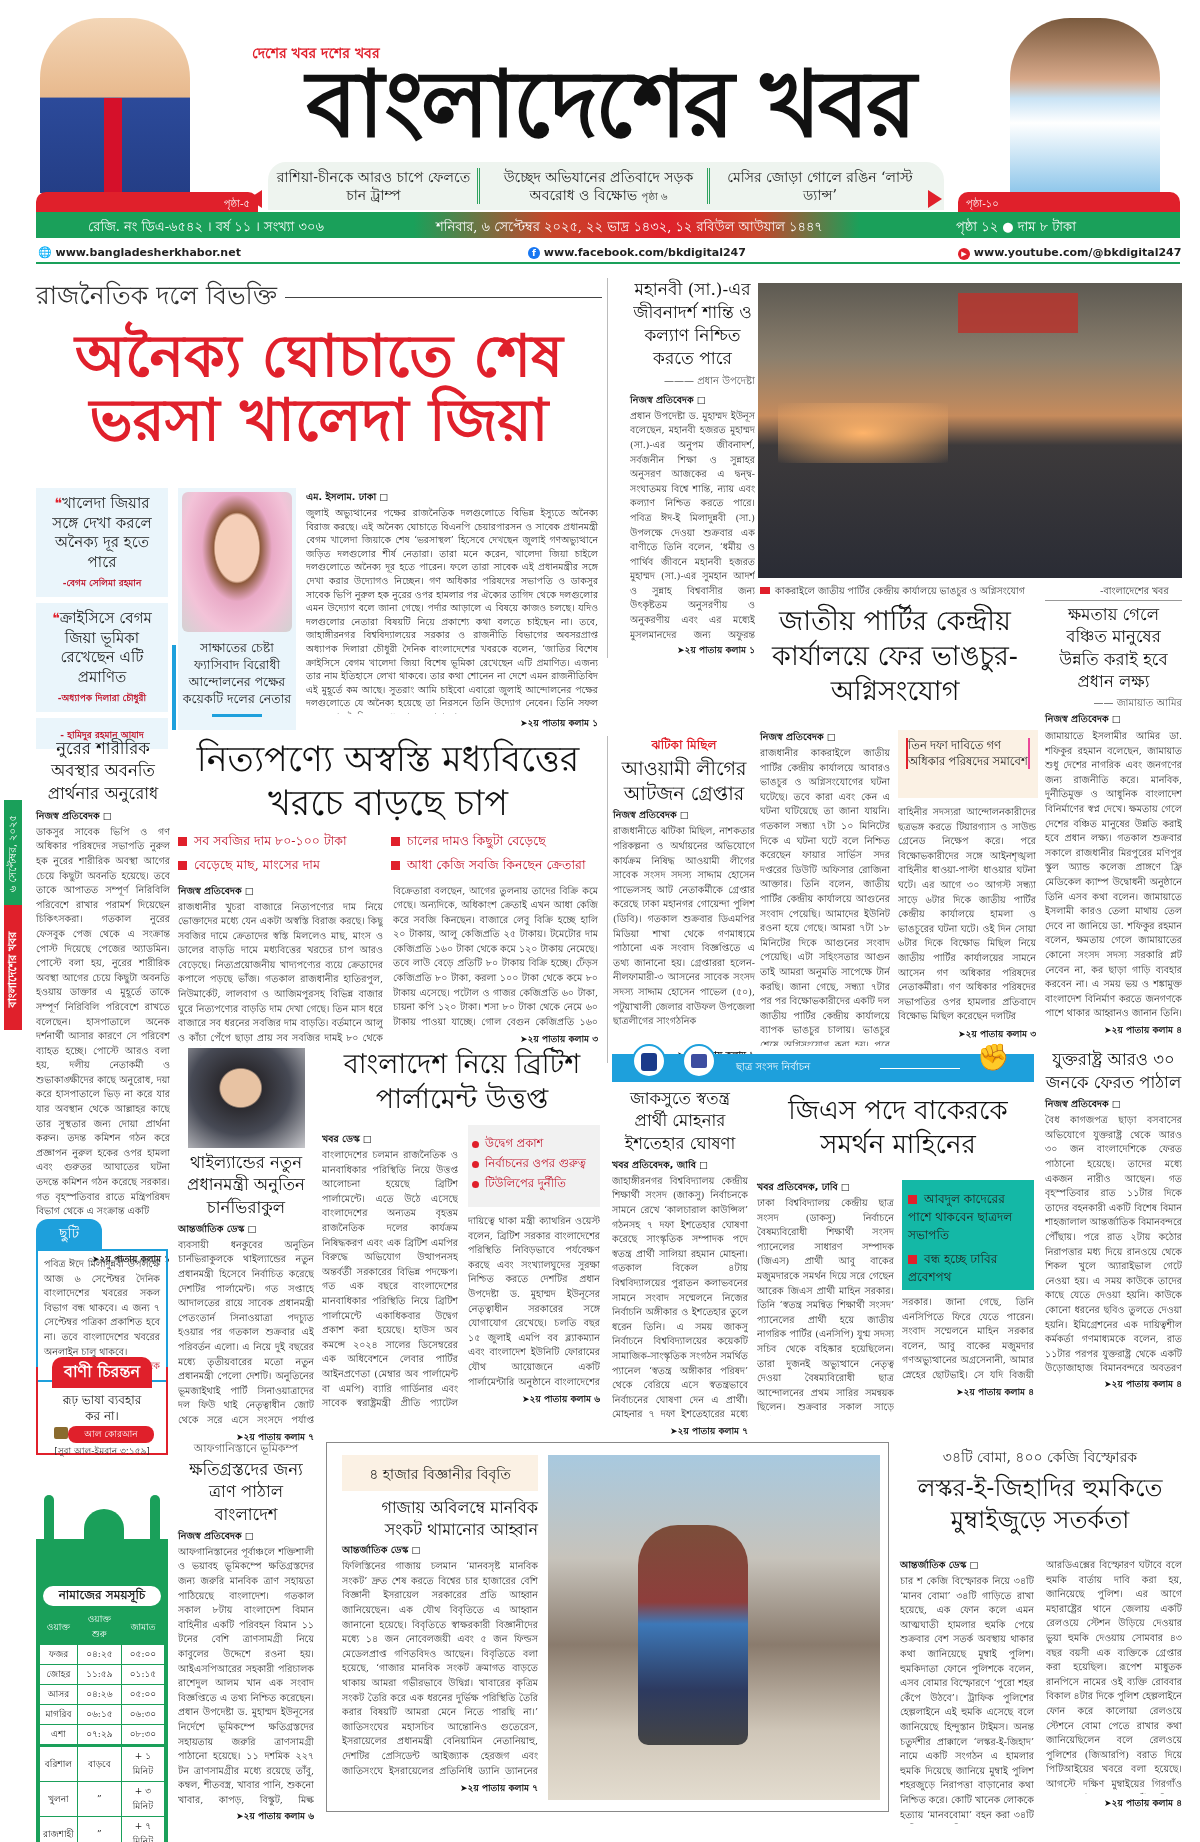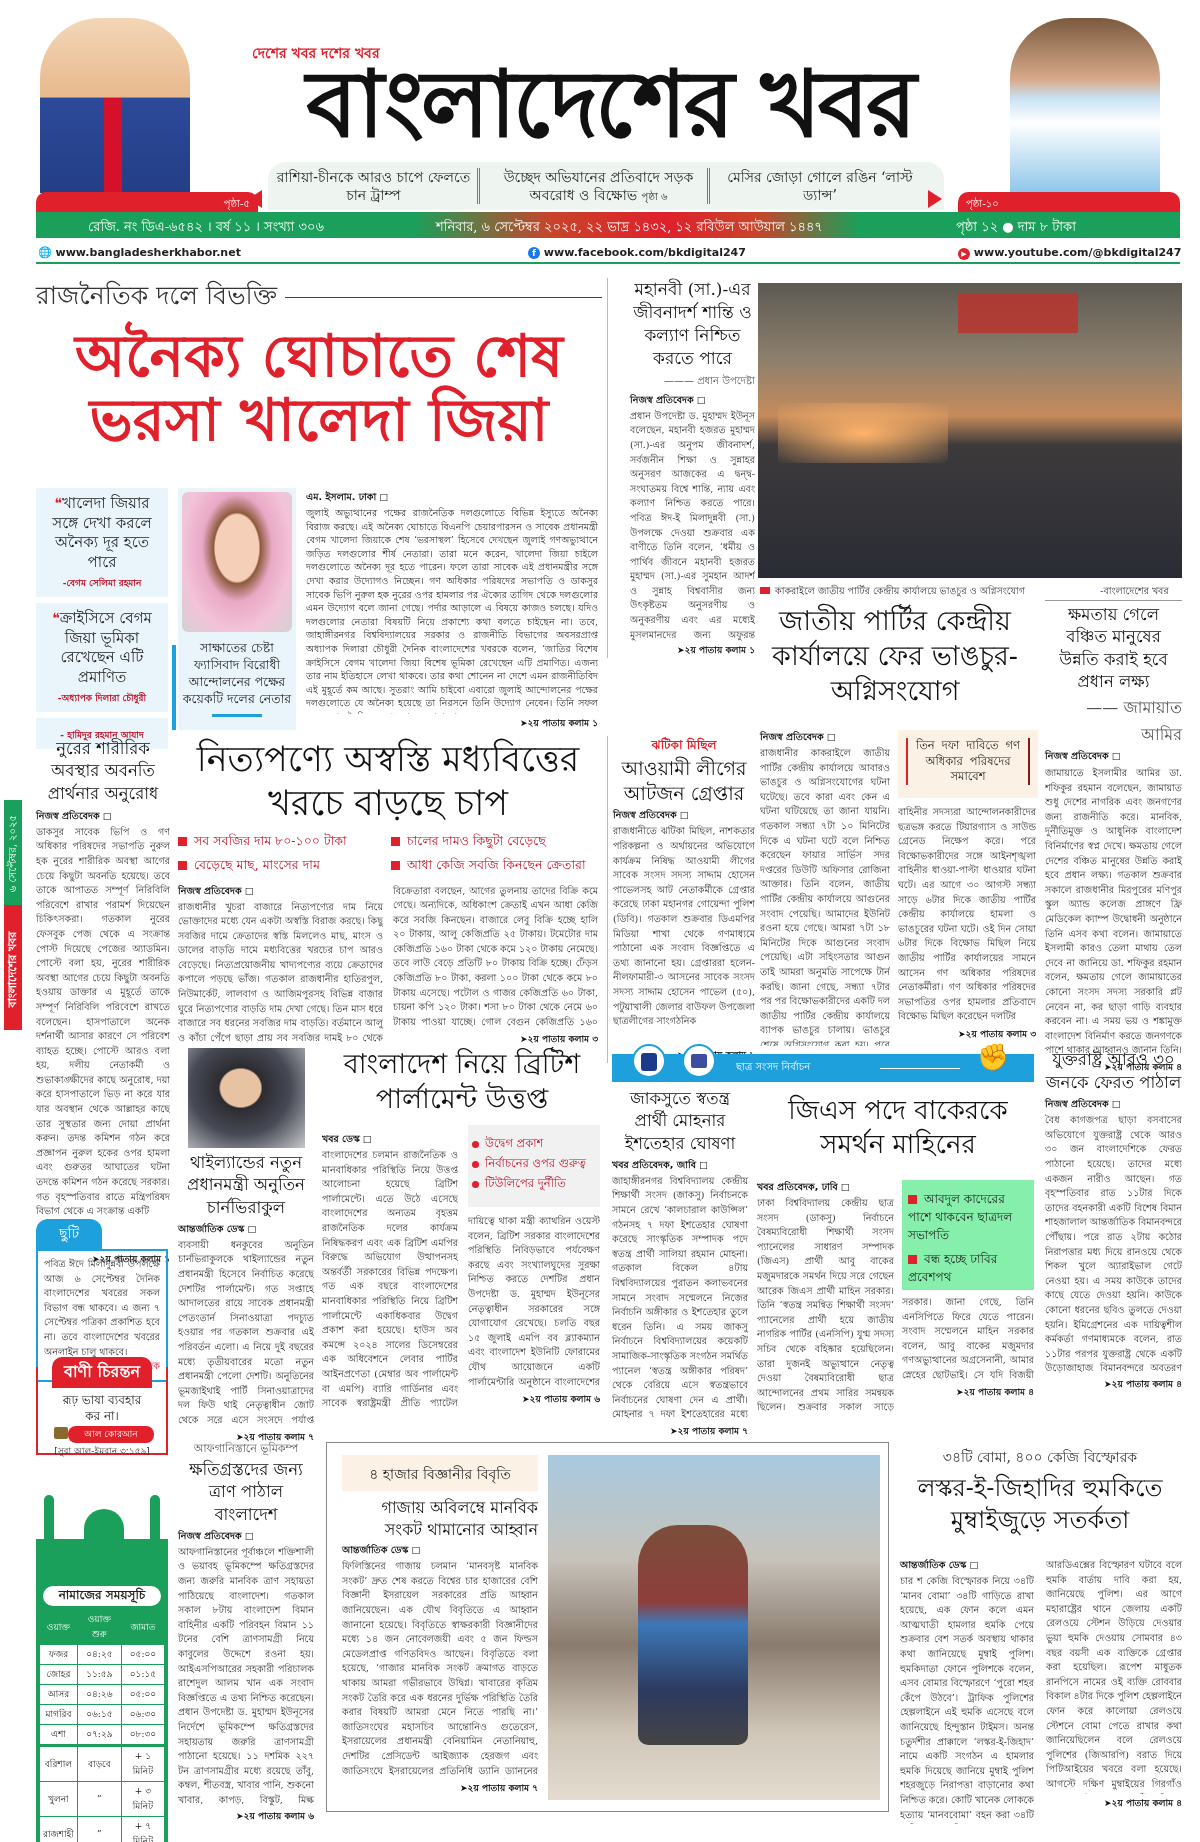--- a/index.html
+++ b/index.html
@@ -116,21 +116,21 @@
   <div style="position:absolute;left:20px;top:120px;width:170px;height:60px;background:radial-gradient(#ffb46a,rgba(255,120,40,0));"></div>
 </div>
 <div class="abs" style="left:760px;top:584px;font-size:9.5px;color:#333;"><span style="display:inline-block;width:10px;height:7px;background:#e0202b;margin-right:5px"></span><span>কাকরাইলে জাতীয় পার্টির কেন্দ্রীয় কার্যালয়ে ভাঙচুর ও অগ্নিসংযোগ</span></div>
 <div class="abs" style="left:1100px;top:584px;font-size:9.5px;color:#333;">-বাংলাদেশের খবর</div>
 
 <div class="abs hl" style="left:760px;top:603px;width:270px;font-size:27px;line-height:1.3;">জাতীয় পার্টির কেন্দ্রীয় কার্যালয়ে ফের ভাঙচুর-অগ্নিসংযোগ</div>
 
 <div class="abs" style="left:1045px;top:600px;width:137px;height:1px;background:#999"></div>
 <div class="abs" style="left:1045px;top:604px;width:137px;">
   <div class="hl" style="font-size:16.5px;line-height:1.35;">ক্ষমতায় গেলে বঞ্চিত মানুষের উন্নতি করাই হবে প্রধান লক্ষ্য</div>
-  <div style="text-align:right;font-size:16px;color:#555;margin-top:2px">—— <span>জামায়াত আমির</span></div>
+  <div style="text-align:right;font-size:10px;color:#555;margin-top:2px">—— <span>জামায়াত আমির</span></div>
   <div class="byline">নিজস্ব প্রতিবেদক</div>
   <div class="body-text" style="height:292px;overflow:hidden;margin-top:2px">জামায়াতে ইসলামীর আমির ডা. শফিকুর রহমান বলেছেন, জামায়াত শুধু দেশের নাগরিক এবং জনগণের জন্য রাজনীতি করে। মানবিক, দুর্নীতিমুক্ত ও আধুনিক বাংলাদেশ বিনির্মাণের স্বপ্ন দেখে। ক্ষমতায় গেলে দেশের বঞ্চিত মানুষের উন্নতি করাই হবে প্রধান লক্ষ্য। গতকাল শুক্রবার সকালে রাজধানীর মিরপুরের মণিপুর স্কুল অ্যান্ড কলেজ প্রাঙ্গণে ফ্রি মেডিকেল ক্যাম্প উদ্বোধনী অনুষ্ঠানে তিনি এসব কথা বলেন। জামায়াতে ইসলামী কারও তেলা মাথায় তেল দেবে না জানিয়ে ডা. শফিকুর রহমান বলেন, ক্ষমতায় গেলে জামায়াতের কোনো সংসদ সদস্য সরকারি প্লট নেবেন না, কর ছাড়া গাড়ি ব্যবহার করবেন না। এ সময় ভয় ও শঙ্কামুক্ত বাংলাদেশ বিনির্মাণ করতে জনগণকে পাশে থাকার আহ্বানও জানান তিনি। দেশে চিকিৎসার বিষয়ে ডা.</div>
   <div class="cont">২য় পাতায় কলাম ৪</div>
 </div>
 
 <div class="abs" style="left:36px;top:738px;width:134px;">
   <div class="hl" style="font-size:16.5px;line-height:1.35;margin-bottom:4px;">নুরের শারীরিক অবস্থার অবনতি প্রার্থনার অনুরোধ</div>
   <div class="byline">নিজস্ব প্রতিবেদক</div>
   <div class="body-text" style="height:425px;overflow:hidden;">ডাকসুর সাবেক ভিপি ও গণ অধিকার পরিষদের সভাপতি নুরুল হক নুরের শারীরিক অবস্থা আগের চেয়ে কিছুটা অবনতি হয়েছে। তবে তাকে আপাতত সম্পূর্ণ নিরিবিলি পরিবেশে রাখার পরামর্শ দিয়েছেন চিকিৎসকরা। গতকাল নুরের ফেসবুক পেজ থেকে এ সংক্রান্ত পোস্ট দিয়েছে পেজের অ্যাডমিন। পোস্টে বলা হয়, নুরের শারীরিক অবস্থা আগের চেয়ে কিছুটা অবনতি হওয়ায় ডাক্তার এ মুহূর্তে তাকে সম্পূর্ণ নিরিবিলি পরিবেশে রাখতে বলেছেন। হাসপাতালে অনেক দর্শনার্থী আসার কারণে সে পরিবেশ ব্যাহত হচ্ছে। পোস্টে আরও বলা হয়, দলীয় নেতাকর্মী ও শুভাকাঙ্ক্ষীদের কাছে অনুরোধ, দয়া করে হাসপাতালে ভিড় না করে যার যার অবস্থান থেকে আল্লাহর কাছে তার সুস্থতার জন্য দোয়া প্রার্থনা করুন। তদন্ত কমিশন গঠন করে প্রজ্ঞাপন নুরুল হকের ওপর হামলা এবং গুরুতর আঘাতের ঘটনা তদন্তে কমিশন গঠন করেছে সরকার। গত বৃহস্পতিবার রাতে মন্ত্রিপরিষদ বিভাগ থেকে এ সংক্রান্ত একটি</div>
   <div class="cont">২য় পাতায় কলাম ১</div>
@@ -165,21 +165,21 @@
   <div class="byline" style="margin-top:3px">নিজস্ব প্রতিবেদক</div>
   <div class="body-text" style="height:222px;overflow:hidden;">রাজধানীতে ঝটিকা মিছিল, নাশকতার পরিকল্পনা ও অর্থায়নের অভিযোগে কার্যক্রম নিষিদ্ধ আওয়ামী লীগের সাবেক সংসদ সদস্য সাদ্দাম হোসেন পাভেলসহ আট নেতাকর্মীকে গ্রেপ্তার করেছে ঢাকা মহানগর গোয়েন্দা পুলিশ (ডিবি)। গতকাল শুক্রবার ডিএমপির মিডিয়া শাখা থেকে গণমাধ্যমে পাঠানো এক সংবাদ বিজ্ঞপ্তিতে এ তথ্য জানানো হয়। গ্রেপ্তাররা হলেন- নীলফামারী-৩ আসনের সাবেক সংসদ সদস্য সাদ্দাম হোসেন পাভেল (৫০), পটুয়াখালী জেলার বাউফল উপজেলা ছাত্রলীগের সাংগঠনিক</div>
   <div class="cont">২য় পাতায় কলাম ১</div>
 </div>
 
 <div class="abs" style="left:760px;top:730px;width:130px;">
   <div class="byline">নিজস্ব প্রতিবেদক</div>
   <div class="body-text" style="height:300px;overflow:hidden;">রাজধানীর কাকরাইলে জাতীয় পার্টির কেন্দ্রীয় কার্যালয়ে আবারও ভাঙচুর ও অগ্নিসংযোগের ঘটনা ঘটেছে। তবে কারা এবং কেন এ ঘটনা ঘটিয়েছে তা জানা যায়নি। গতকাল সন্ধ্যা ৭টা ১০ মিনিটের দিকে এ ঘটনা ঘটে বলে নিশ্চিত করেছেন ফায়ার সার্ভিস সদর দপ্তরের ডিউটি অফিসার রোজিনা আক্তার। তিনি বলেন, জাতীয় পার্টির কেন্দ্রীয় কার্যালয়ে আগুনের সংবাদ পেয়েছি। আমাদের ইউনিট রওনা হয়ে গেছে। আমরা ৭টা ১৮ মিনিটের দিকে আগুনের সংবাদ পেয়েছি। এটা সহিংসতার আগুন তাই আমরা অনুমতি সাপেক্ষে টার্ন করছি। জানা গেছে, সন্ধ্যা ৭টার পর পর বিক্ষোভকারীদের একটি দল জাতীয় পার্টির কেন্দ্রীয় কার্যালয়ে ব্যাপক ভাঙচুর চালায়। ভাঙচুর শেষে অগ্নিসংযোগ করা হয়। পরে সাড়ে ৭টার দিকে আইনশৃঙ্খলা রক্ষাকারী</div>
 </div>
 <div class="abs" style="left:898px;top:730px;width:140px;height:68px;background:#fbf1e4;padding:8px;">
-  <div style="border-left:2px solid #e0202b;border-right:2px solid #7f1d1d;font-family:Liberation Mono, monospace;font-size:11.5px;line-height:1.35;text-align:center;">তিন দফা দাবিতে গণ অধিকার পরিষদের সমাবেশ</div>
+  <div style="border-left:2px solid #e0202b;border-right:2px solid #ec4899;font-family:Liberation Sans, sans-serif;font-size:11.5px;line-height:1.35;text-align:left;">তিন দফা দাবিতে গণ অধিকার পরিষদের সমাবেশ</div>
 </div>
 <div class="abs" style="left:898px;top:805px;width:138px;">
   <div class="body-text" style="height:220px;overflow:hidden;">বাহিনীর সদস্যরা আন্দোলনকারীদের ছত্রভঙ্গ করতে টিয়ারগ্যাস ও সাউন্ড গ্রেনেড নিক্ষেপ করে। পরে বিক্ষোভকারীদের সঙ্গে আইনশৃঙ্খলা বাহিনীর ধাওয়া-পাল্টা ধাওয়ার ঘটনা ঘটে। এর আগে ৩০ আগস্ট সন্ধ্যা সাড়ে ৬টার দিকে জাতীয় পার্টির কেন্দ্রীয় কার্যালয়ে হামলা ও ভাঙচুরের ঘটনা ঘটে। ওই দিন সোয়া ৬টার দিকে বিক্ষোভ মিছিল নিয়ে জাতীয় পার্টির কার্যালয়ের সামনে আসেন গণ অধিকার পরিষদের নেতাকর্মীরা। গণ অধিকার পরিষদের সভাপতির ওপর হামলার প্রতিবাদে বিক্ষোভ মিছিল করেছেন দলটির</div>
   <div class="cont">২য় পাতায় কলাম ৩</div>
 </div>
 
 <div class="abs" style="left:188px;top:1048px;width:117px;height:100px;background:radial-gradient(ellipse at 45% 40%,#e8c3a3 0 22%,#2c2b30 24%,#474a55 55%,#c8c8cc 100%);"></div>
 <div class="abs" style="left:178px;top:1152px;width:136px;">
   <div class="hl" style="font-size:16.5px;line-height:1.35;">থাইল্যান্ডের নতুন প্রধানমন্ত্রী অনুতিন চার্নভিরাকুল</div>
   <div class="byline" style="margin-top:3px">আন্তর্জাতিক ডেস্ক</div>
@@ -219,21 +219,21 @@
   <div class="byline" style="margin-top:3px">খবর প্রতিবেদক, জাবি</div>
   <div class="body-text" style="height:248px;overflow:hidden;">জাহাঙ্গীরনগর বিশ্ববিদ্যালয় কেন্দ্রীয় শিক্ষার্থী সংসদ (জাকসু) নির্বাচনকে সামনে রেখে ‘কালচারাল কাউন্সিল’ গঠনসহ ৭ দফা ইশতেহার ঘোষণা করেছে সাংস্কৃতিক সম্পাদক পদে স্বতন্ত্র প্রার্থী সালিয়া রহমান মোহনা। গতকাল বিকেল ৪টায় বিশ্ববিদ্যালয়ের পুরাতন কলাভবনের সামনে সংবাদ সম্মেলনে নিজের নির্বাচনি অঙ্গীকার ও ইশতেহার তুলে ধরেন তিনি। এ সময় জাকসু নির্বাচনে বিশ্ববিদ্যালয়ের কয়েকটি সামাজিক-সাংস্কৃতিক সংগঠন সমর্থিত প্যানেল ‘স্বতন্ত্র অঙ্গীকার পরিষদ’ থেকে বেরিয়ে এসে স্বতন্ত্রভাবে নির্বাচনের ঘোষণা দেন এ প্রার্থী। মোহনার ৭ দফা ইশতেহারের মধ্যে রয়েছে,</div>
   <div class="cont">২য় পাতায় কলাম ৭</div>
 </div>
 
 <div class="abs hl" style="left:762px;top:1094px;width:272px;font-size:26px;line-height:1.3;">জিএস পদে বাকেরকে সমর্থন মাহিনের</div>
 <div class="abs" style="left:757px;top:1180px;width:137px;">
   <div class="byline">খবর প্রতিবেদক, ঢাবি</div>
   <div class="body-text" style="height:220px;overflow:hidden;">ঢাকা বিশ্ববিদ্যালয় কেন্দ্রীয় ছাত্র সংসদ (ডাকসু) নির্বাচনে বৈষম্যবিরোধী শিক্ষার্থী সংসদ প্যানেলের সাধারণ সম্পাদক (জিএস) প্রার্থী আবু বাকের মজুমদারকে সমর্থন দিয়ে সরে গেছেন আরেক জিএস প্রার্থী মাহিন সরকার। তিনি ‘স্বতন্ত্র সমন্বিত শিক্ষার্থী সংসদ’ প্যানেলের প্রার্থী হয়ে জাতীয় নাগরিক পার্টির (এনসিপি) যুগ্ম সদস্য সচিব থেকে বহিষ্কার হয়েছিলেন। তারা দুজনই অভ্যুত্থানে নেতৃত্ব দেওয়া বৈষম্যবিরোধী ছাত্র আন্দোলনের প্রথম সারির সমন্বয়ক ছিলেন। শুক্রবার সকাল সাড়ে ১১টায় মধুর ক্যান্টিনে এক সংবাদ সম্মেলনে আবু বাকের মজুমদারের হাত উঁচু করে সমর্থন দেওয়ার কথা জানান মাহিন</div>
 </div>
-<div class="abs" style="left:902px;top:1180px;width:132px;height:110px;background:#86efac;padding:10px 6px;font-family:'DejaVu Serif',serif;font-size:12px;line-height:1.5;">
+<div class="abs" style="left:902px;top:1180px;width:132px;height:110px;background:#14b8a6;padding:10px 6px;font-family:'DejaVu Serif',serif;font-size:12px;line-height:1.5;">
   <div class="bullet-red" style="margin-bottom:6px">আবদুল কাদেরের পাশে থাকবেন ছাত্রদল সভাপতি</div>
   <div class="bullet-red">বন্ধ হচ্ছে ঢাবির প্রবেশপথ</div>
 </div>
 <div class="abs" style="left:902px;top:1295px;width:132px;">
   <div class="body-text" style="height:88px;overflow:hidden;">সরকার। জানা গেছে, তিনি এনসিপিতে ফিরে যেতে পারেন। সংবাদ সম্মেলনে মাহিন সরকার বলেন, আবু বাকের মজুমদার গণঅভ্যুত্থানের অগ্রসেনানী, আমার স্নেহের ছোটভাই। সে যদি বিজয়ী হতে পারে; সেটি আমার বিজয় বলে সূচিত হবে। আমি আমার সমর্থন আবু বাকের মজুমদারের</div>
   <div class="cont">২য় পাতায় কলাম ৪</div>
 </div>
 
 <div class="abs" style="left:1045px;top:1048px;width:137px;">
   <div class="hl" style="font-size:16.5px;line-height:1.4;">যুক্তরাষ্ট্র আরও ৩০ জনকে ফেরত পাঠাল</div>

